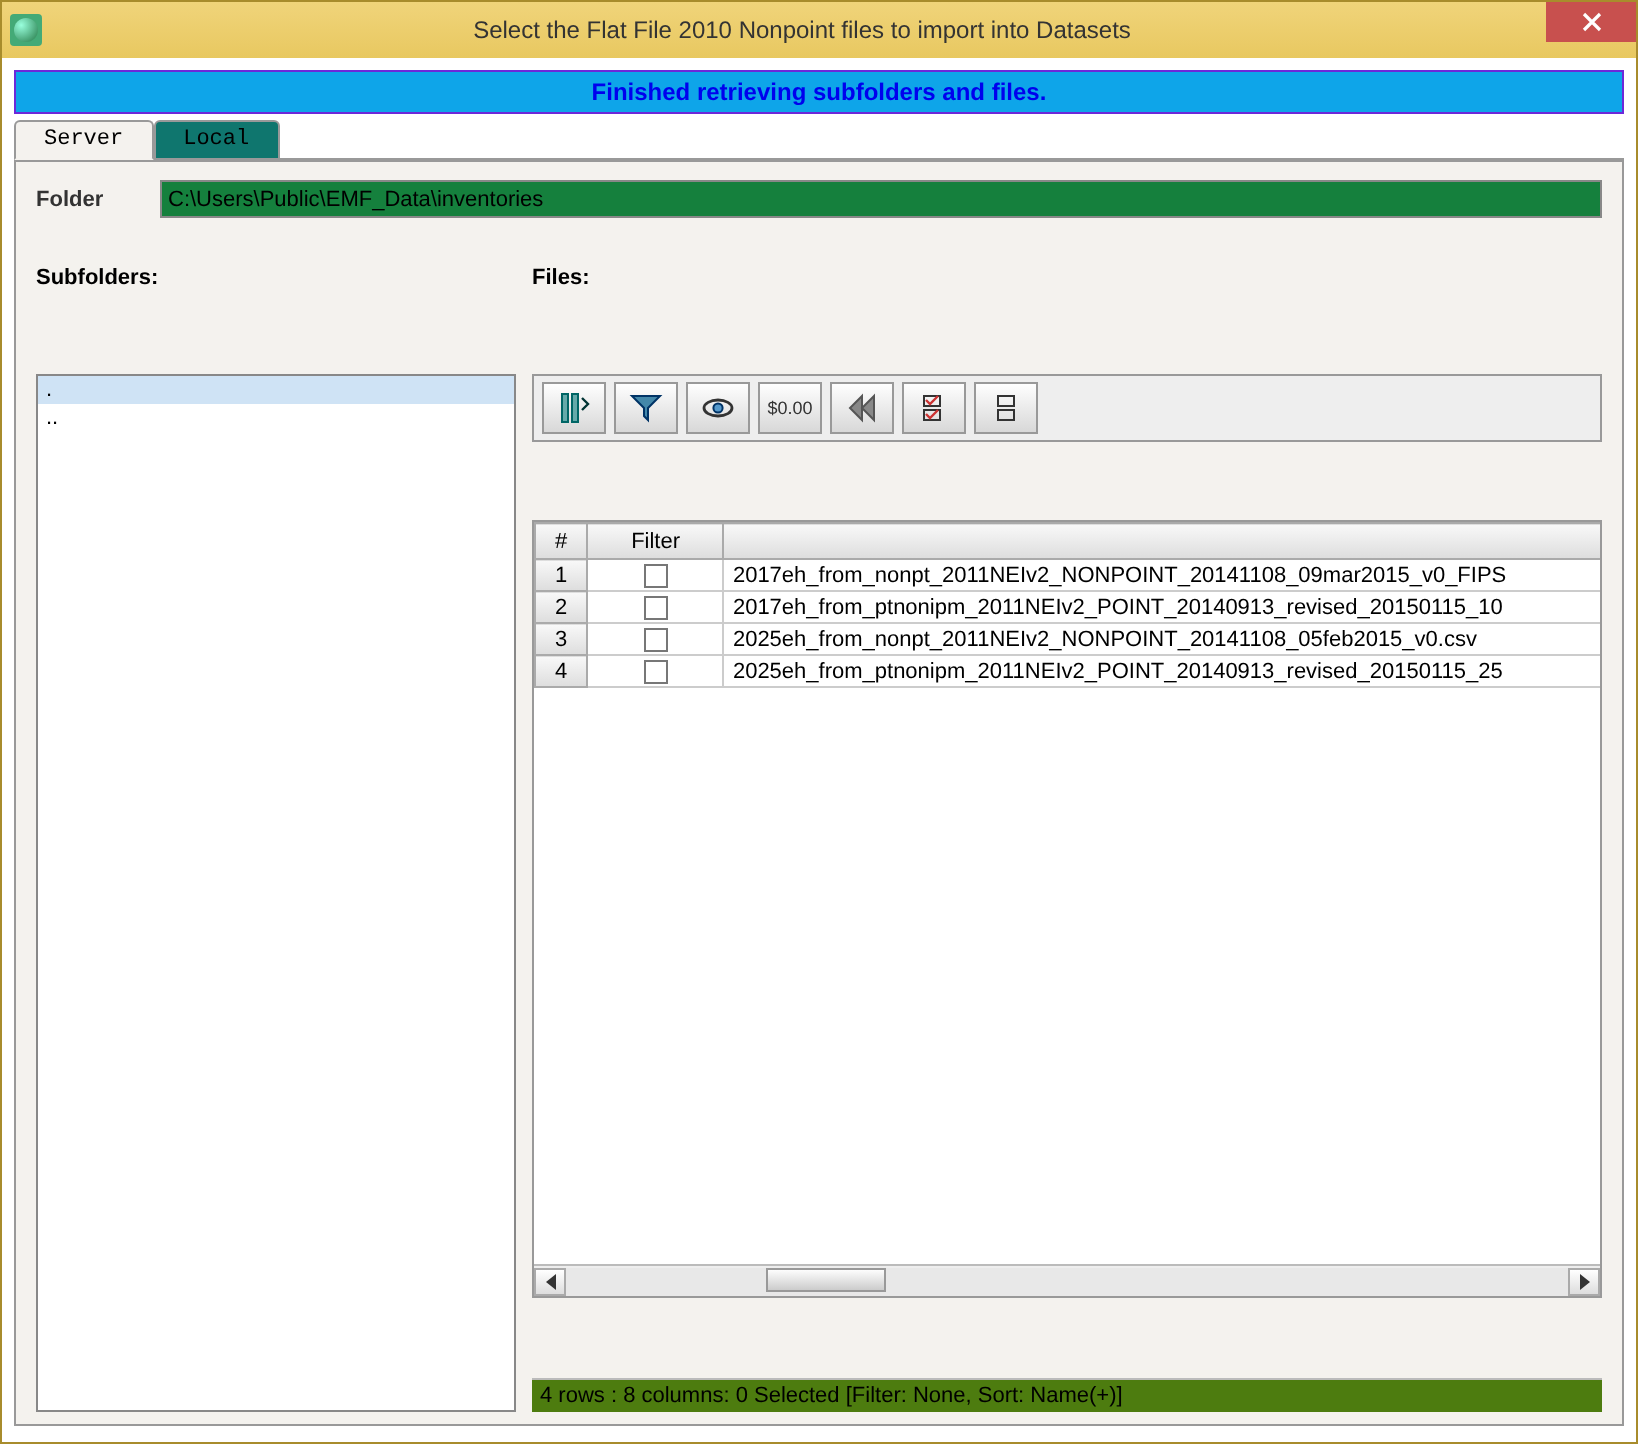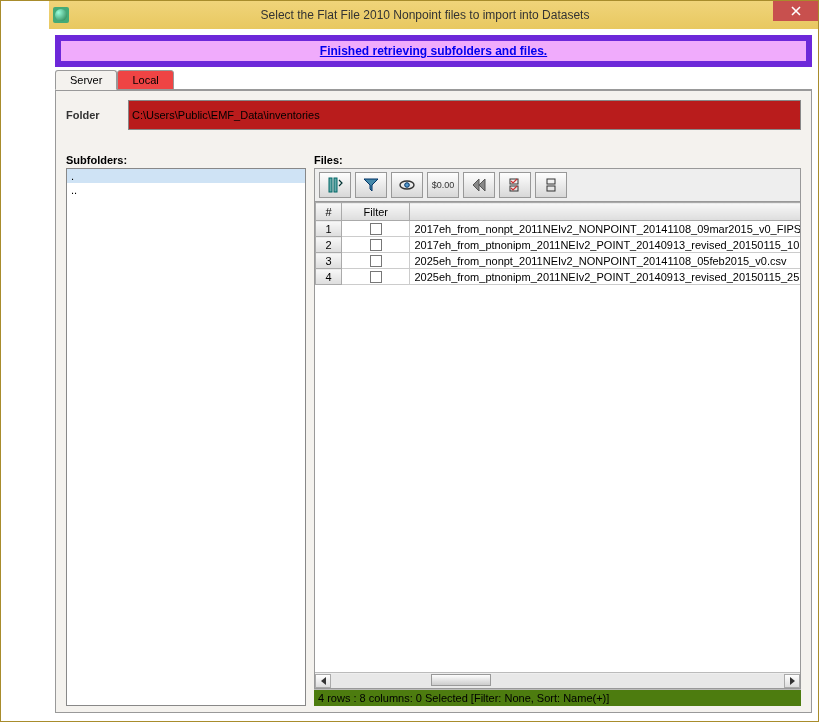--- a/index.html
+++ b/index.html
@@ -1,43 +1,43 @@
 <!DOCTYPE html>
 <html><head>
 <meta charset="utf-8">
 <style>
   * { box-sizing: border-box; margin: 0; padding: 0; }
   body { font-family: Tahoma, Arial, sans-serif; font-size: 11px; background: #fff; }
-  .window { width: 819px; height: 722px; border: 1px solid #a88c2c; background: #fff; display: flex; flex-direction: column; padding-left: 48px; }
+  .window { width: 819px; height: 722px; border: 1px solid #a88c2c; background: #fff; display: flex; flex-direction: column; }
   .titlebar { height: 28px; background: linear-gradient(#f0d47a, #e8c860); display: flex; align-items: center; padding: 0 0 0 4px; position: relative; }
   .app-icon { width: 16px; height: 16px; margin-right: 8px; background: #4a7; border-radius: 2px; position: relative; }
   .app-icon::after { content: ""; position: absolute; inset: 2px; background: radial-gradient(circle at 30% 30%, #9fd, #274); border-radius: 50%; }
   .title-text { flex: 1; text-align: center; font-size: 12px; color: #333; }
   .close-btn { width: 45px; height: 20px; background: #c8504e; color: #fff; display: flex; align-items: center; justify-content: center; margin-top: -8px; font-size: 14px; cursor: pointer; }
   
   .content-wrap { flex: 1; padding: 6px 6px 8px 6px; display: flex; flex-direction: column; }
-  .status-bar { background: #f0abfc; border: 6px solid #6d28d9; padding: 3px; text-align: center; color: #0000ee; font-weight: bold; font-size: 12px; margin-bottom: 2px; text-decoration: underline; }
-  
-  .tab-strip { display: flex; border-bottom: 1px solid #999; position: relative; top: 1px; z-index: 2; }
-  .tab { padding: 3px 14px; border: 1px solid #999; background: #ef4444; margin-right: 0px; border-top-left-radius: 3px; border-top-right-radius: 3px; font-size: 11px; cursor: pointer; }
+  .status-bar { background: #0ea5e9; border: 1px solid #6d28d9; padding: 3px; text-align: center; color: #0000ee; font-weight: bold; font-size: 12px; margin-bottom: 2px; }
+  
+  .tab-strip { display: flex; border-bottom: 1px solid #999; position: relative; top: 1px; z-index: 2; font-family: Liberation Mono, monospace; }
+  .tab { padding: 3px 14px; border: 1px solid #999; background: #0f766e; margin-right: 0px; border-top-left-radius: 3px; border-top-right-radius: 3px; font-size: 11px; cursor: pointer; }
   .tab.active { background: #f4f2ee; border-bottom: 1px solid #f4f2ee; }
   
   .tab-panel { border: 1px solid #999; background: #f4f2ee; padding: 10px 10px 6px 10px; flex: 1; display: flex; flex-direction: column; margin-top: -1px; }
   
   .form-row { display: flex; align-items: center; margin-bottom: 10px; }
   .form-label { width: 62px; font-weight: bold; color: #333; font-size: 11px; }
-  .text-input { flex: 1; border: 1px solid #888; padding: 2px 3px; font-size: 11px; height: 30px; background: #b91c1c; }
+  .text-input { flex: 1; border: 1px solid #888; padding: 2px 3px; font-size: 11px; height: 19px; background: #15803d; }
   .combo-wrap { flex: 1; display: flex; }
   .combo-input { flex: 1; border: 1px solid #7a9; padding: 2px 3px; font-size: 11px; height: 20px; background: #fff; }
   .combo-btn { width: 20px; height: 20px; border: 1px solid #888; background: linear-gradient(#fdfdfd,#e0e0e0); margin-left: -1px; display: flex; align-items: center; justify-content: center; cursor: pointer; }
   .combo-btn::after { content: ""; border-left: 4px solid transparent; border-right: 4px solid transparent; border-top: 5px solid #333; }
   
   .main-split { flex: 1; display: flex; gap: 8px; margin-top: 14px; min-height: 0; }
-  .left-pane { width: 240px; display: flex; flex-direction: column; }
-  .right-pane { flex: 1; display: flex; flex-direction: column; min-width: 0; }
+  .left-pane { width: 240px; display: flex; flex-direction: column; gap: 40px; }
+  .right-pane { flex: 1; display: flex; flex-direction: column; min-width: 0; gap: 40px; }
   .pane-label { font-weight: bold; font-size: 11px; margin-bottom: 2px; }
   
   .subfolder-list { flex: 1; background: #fff; border: 1px solid #888; overflow: auto; }
   .subfolder-item { padding: 1px 4px; font-size: 11px; cursor: pointer; }
   .subfolder-item.selected { background: #cfe3f5; }
   
   .toolbar { border: 1px solid #999; background: #eee; padding: 3px 4px; display: flex; gap: 4px; align-items: center; }
   .tool-btn { width: 32px; height: 26px; border: 1px solid #999; background: linear-gradient(#fefefe,#d8d8d8); display: flex; align-items: center; justify-content: center; cursor: pointer; font-size: 10px; color: #333; }
   .tool-btn svg { width: 18px; height: 18px; }
   

